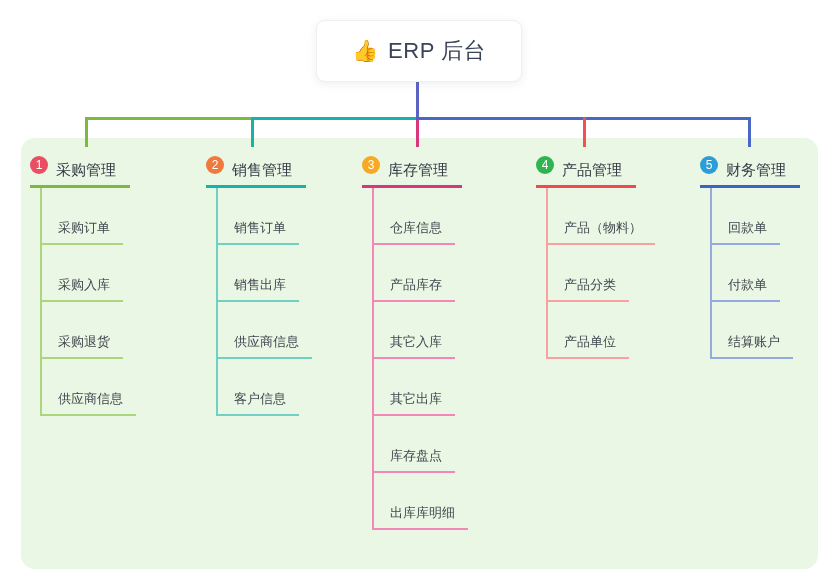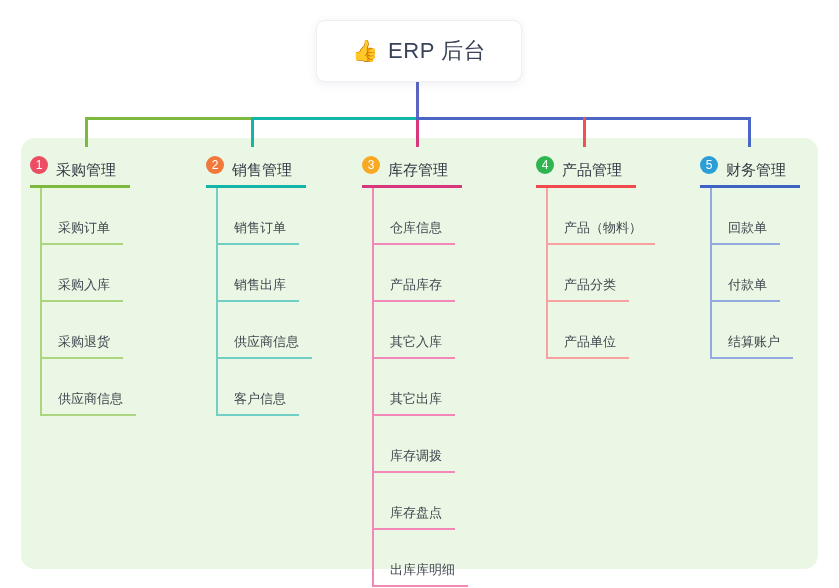--- a/index.html
+++ b/index.html
@@ -117,21 +117,20 @@
   <div class="branch b3 pos-b3">
     <div class="branch-header">
       <span class="badge">3</span>
       <span class="branch-label">库存管理</span>
     </div>
     <div class="children">
       <div class="child"><span>仓库信息</span></div>
       <div class="child"><span>产品库存</span></div>
       <div class="child"><span>其它入库</span></div>
       <div class="child"><span>其它出库</span></div>
-      <div class="child"><span>库存调拨</span></div>
       <div class="child"><span>库存盘点</span></div>
       <div class="child"><span>出库库明细</span></div>
     </div>
   </div>
 
   <div class="branch b4 pos-b4">
     <div class="branch-header">
       <span class="badge">4</span>
       <span class="branch-label">产品管理</span>
     </div>

